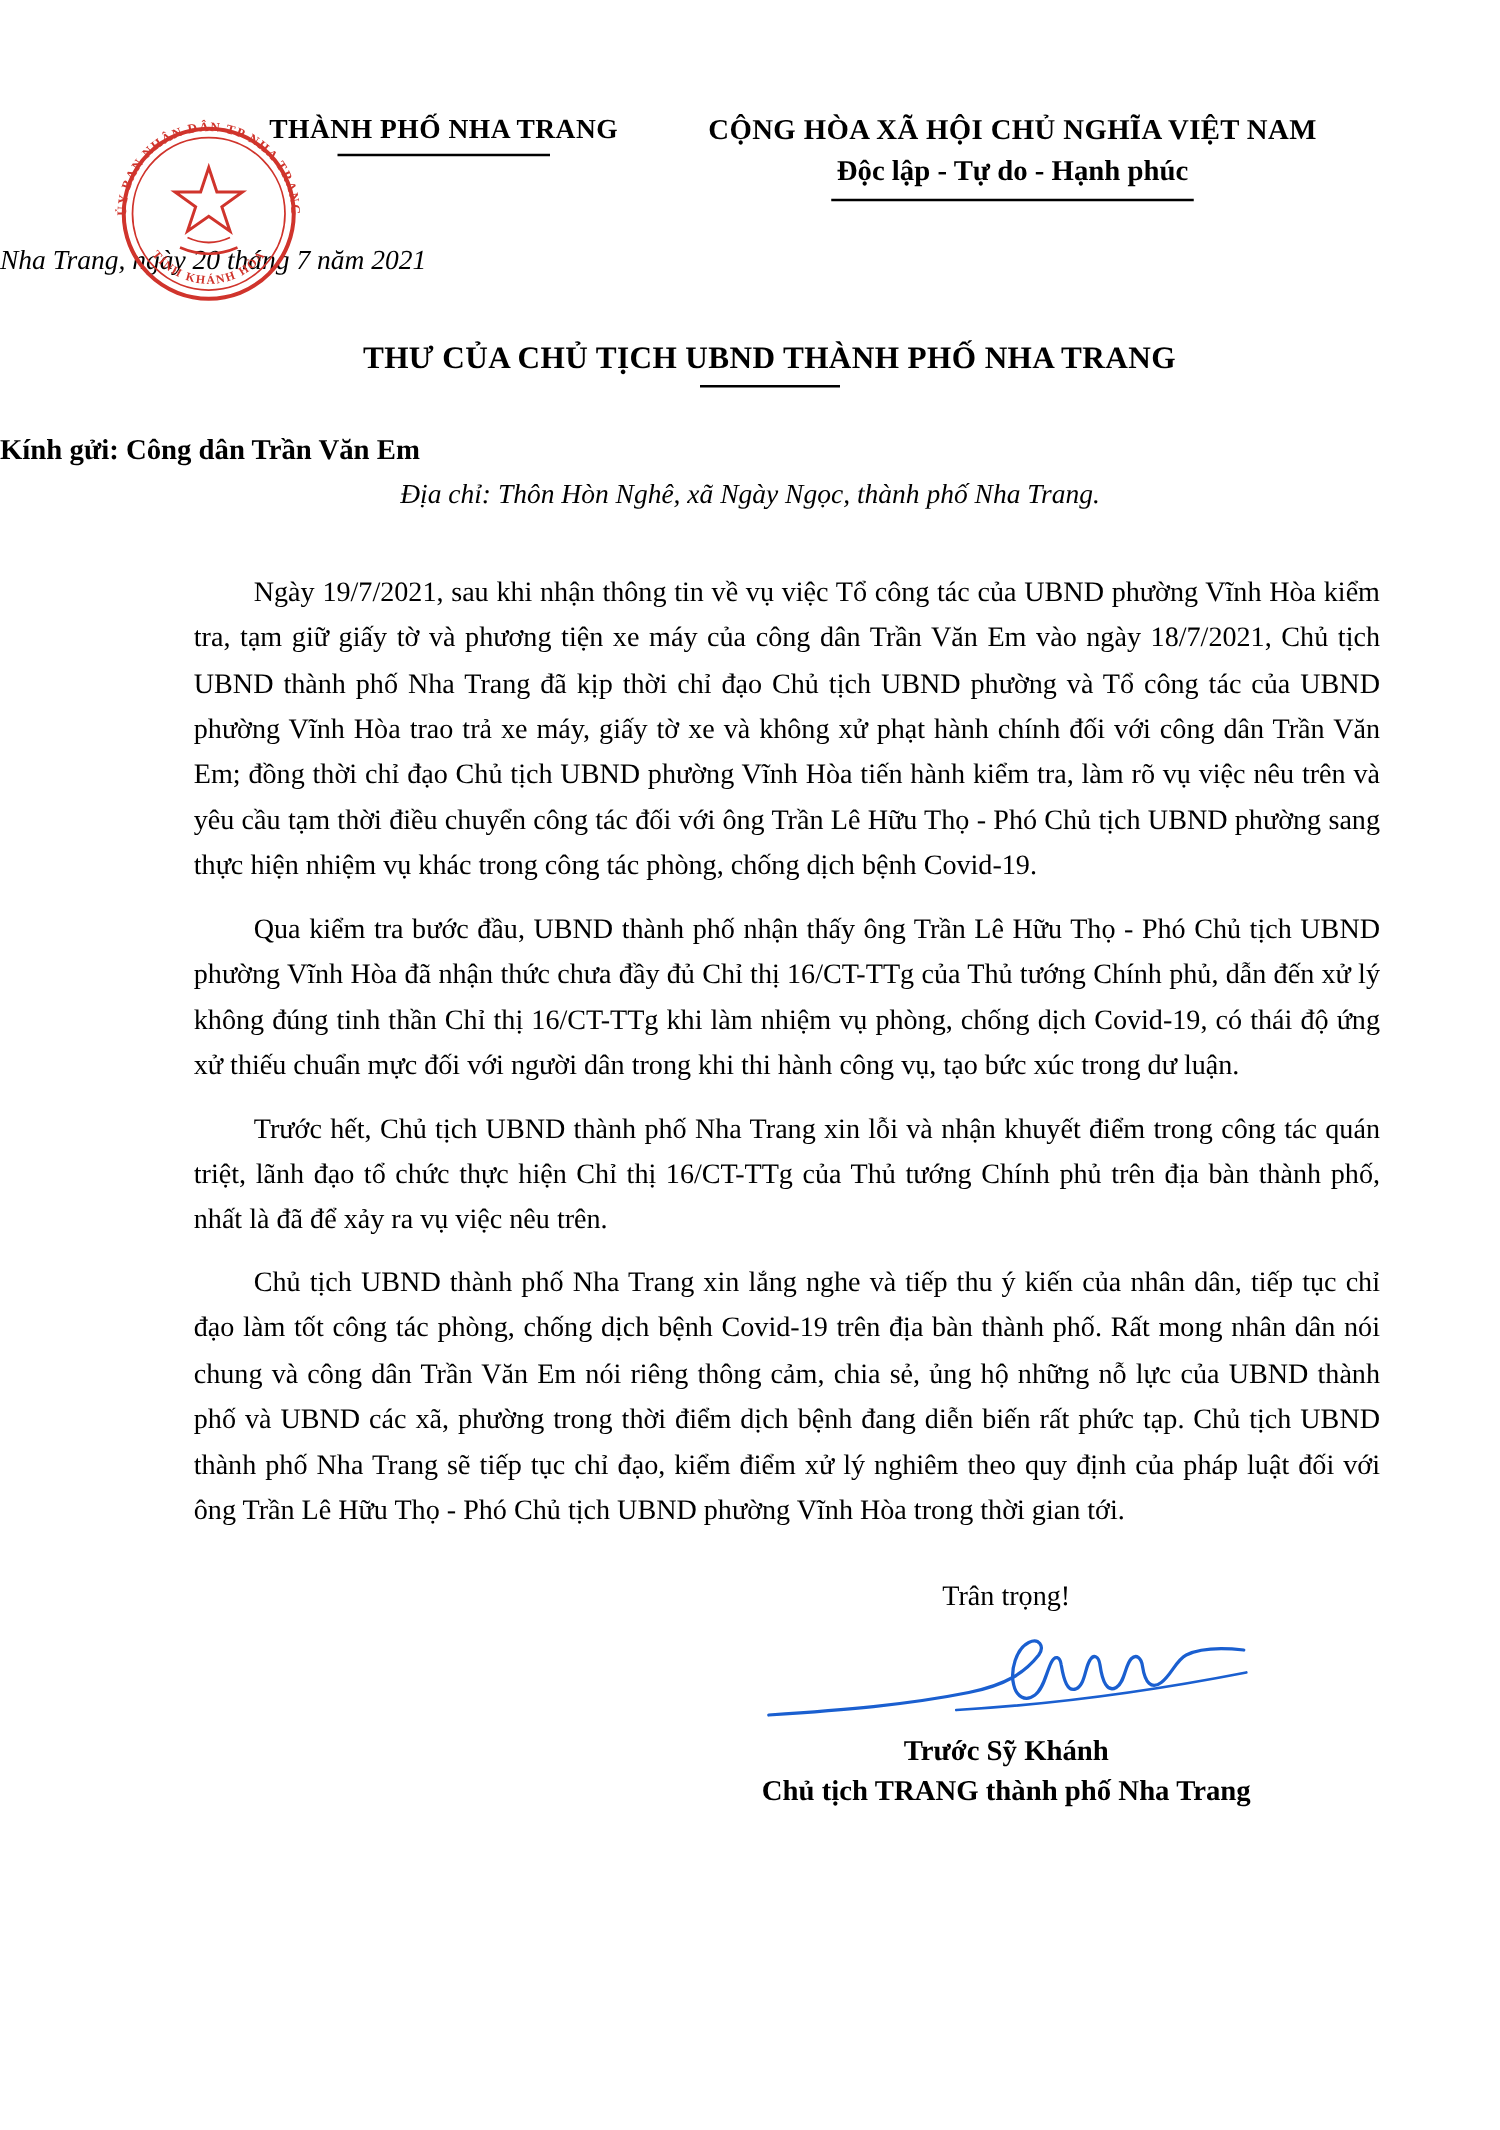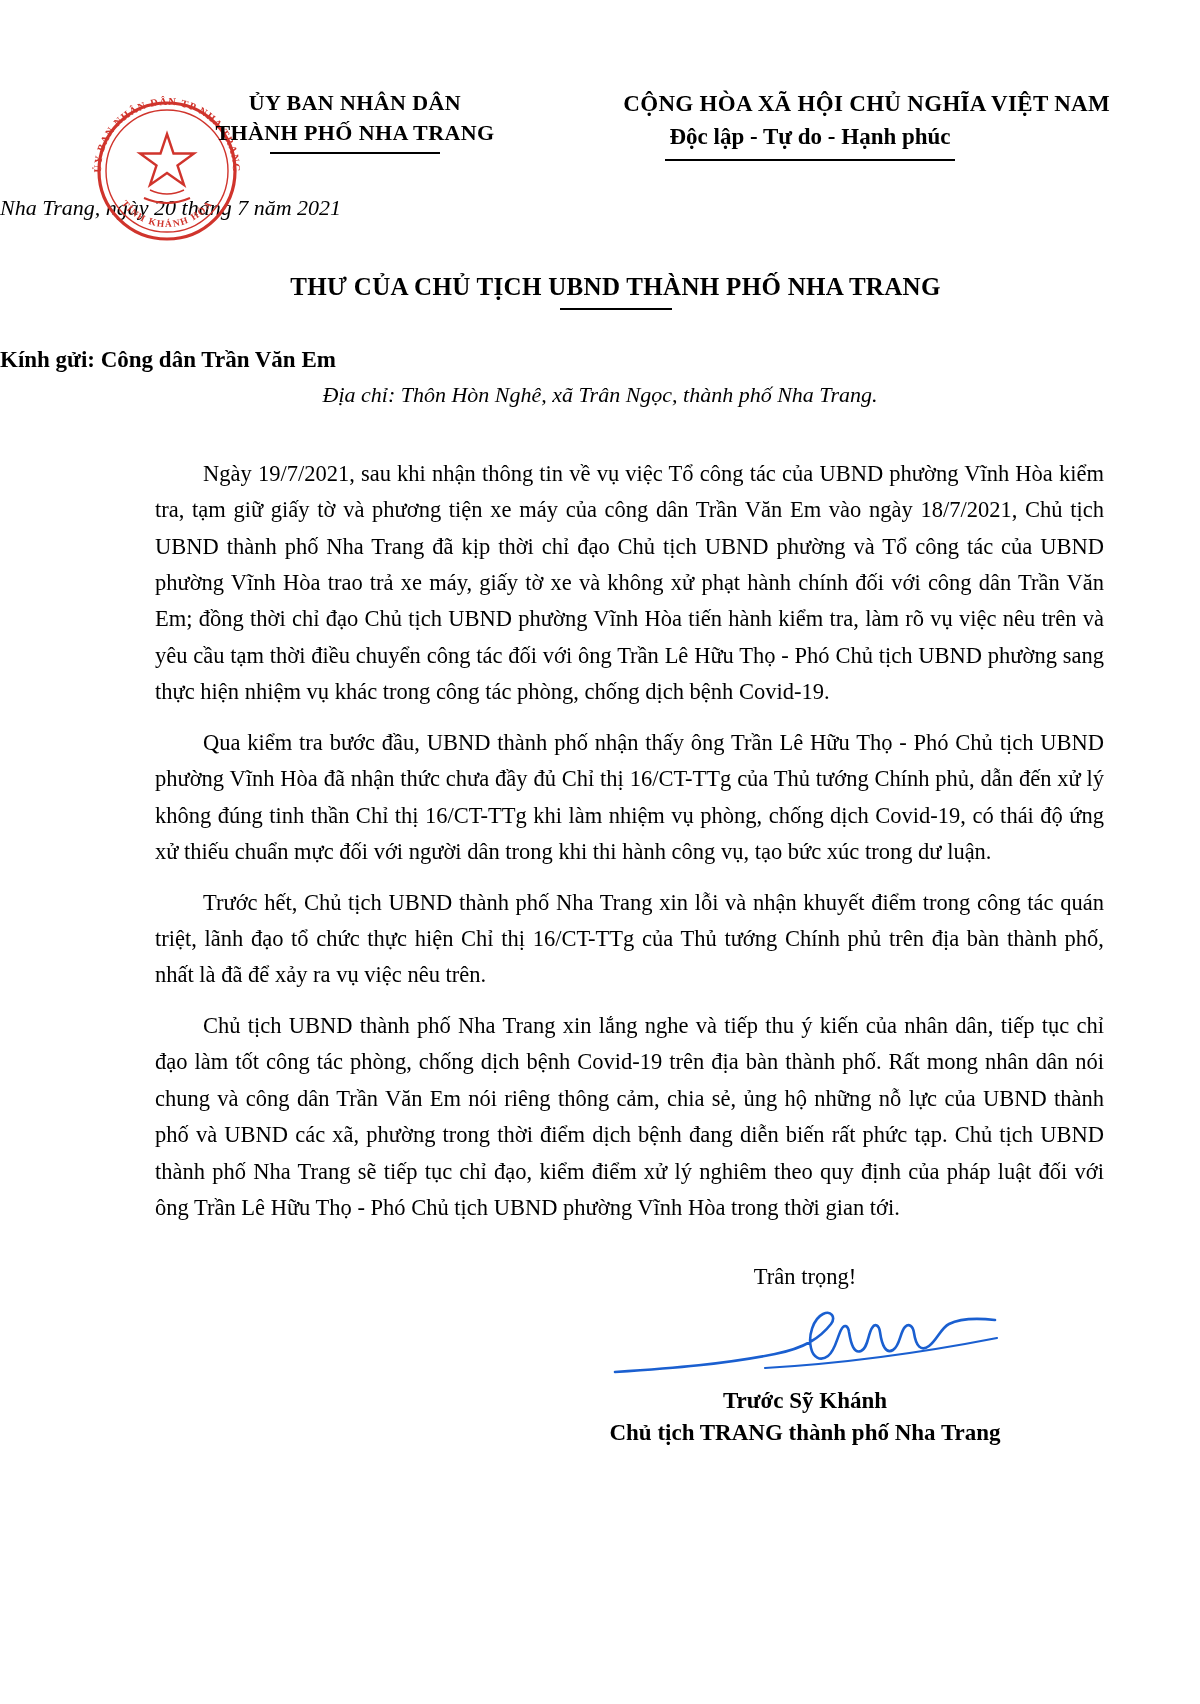--- a/index.html
+++ b/index.html
@@ -52,21 +52,20 @@
     width: 170px;
     height: 2px;
     background: #000;
     margin: 5px auto 0 auto;
   }
   .nation-line1 {
     font-size: 23px;
     font-weight: bold;
     letter-spacing: 0.3px;
     line-height: 1.4;
-    text-align: right;
   }
   .nation-line2 {
     font-size: 23px;
     font-weight: bold;
     line-height: 1.5;
   }
   .nation-underline {
     width: 290px;
     height: 2px;
     background: #000;
@@ -179,40 +178,39 @@
     <text font-family="'Liberation Serif', serif" font-size="10.5" font-weight="bold" fill="#d0342c" letter-spacing="1.1">
       <textPath href="#sealTop" startOffset="50%" text-anchor="middle">ỦY BAN NHÂN DÂN TP NHA TRANG</textPath>
     </text>
     <text font-family="'Liberation Serif', serif" font-size="9.5" font-weight="bold" fill="#d0342c" letter-spacing="1.4">
       <textPath href="#sealBottom" startOffset="50%" text-anchor="middle">TỈNH KHÁNH HÒA</textPath>
     </text>
   </svg>
 
   <div class="header">
     <div class="header-left">
-      <div class="org-line1">ỦY BAN NHÂN DÂN</div>
       <div class="org-line2">THÀNH PHỐ NHA TRANG</div>
       <div class="org-underline"></div>
     </div>
     <div class="header-right">
       <div class="nation-line1">CỘNG HÒA XÃ HỘI CHỦ NGHĨA VIỆT NAM</div>
       <div class="nation-line2">Độc lập - Tự do - Hạnh phúc</div>
       <div class="nation-underline"></div>
     </div>
   </div>
 
   <div class="date-line">Nha Trang, ngày 20 tháng 7 năm 2021</div>
 
   <div class="title-block">
     <div class="doc-title">THƯ CỦA CHỦ TỊCH UBND THÀNH PHỐ NHA TRANG</div>
     <div class="title-underline"></div>
   </div>
 
   <div class="recipient">Kính gửi: Công dân Trần Văn Em</div>
-  <div class="address">Địa chỉ: Thôn Hòn Nghê, xã Trân Ngọc, thành phố Nha Trang.</div>
+  <div class="address">Địa chỉ: Thôn Hòn Nghê, xã Ngày Ngọc, thành phố Nha Trang.</div>
 
   <div class="body-text">
     <p>Ngày 19/7/2021, sau khi nhận thông tin về vụ việc Tổ công tác của UBND phường Vĩnh Hòa kiểm tra, tạm giữ giấy tờ và phương tiện xe máy của công dân Trần Văn Em vào ngày 18/7/2021, Chủ tịch UBND thành phố Nha Trang đã kịp thời chỉ đạo Chủ tịch UBND phường và Tổ công tác của UBND phường Vĩnh Hòa trao trả xe máy, giấy tờ xe và không xử phạt hành chính đối với công dân Trần Văn Em; đồng thời chỉ đạo Chủ tịch UBND phường Vĩnh Hòa tiến hành kiểm tra, làm rõ vụ việc nêu trên và yêu cầu tạm thời điều chuyển công tác đối với ông Trần Lê Hữu Thọ - Phó Chủ tịch UBND phường sang thực hiện nhiệm vụ khác trong công tác phòng, chống dịch bệnh Covid-19.</p>
     <p>Qua kiểm tra bước đầu, UBND thành phố nhận thấy ông Trần Lê Hữu Thọ - Phó Chủ tịch UBND phường Vĩnh Hòa đã nhận thức chưa đầy đủ Chỉ thị 16/CT-TTg của Thủ tướng Chính phủ, dẫn đến xử lý không đúng tinh thần Chỉ thị 16/CT-TTg khi làm nhiệm vụ phòng, chống dịch Covid-19, có thái độ ứng xử thiếu chuẩn mực đối với người dân trong khi thi hành công vụ, tạo bức xúc trong dư luận.</p>
     <p>Trước hết, Chủ tịch UBND thành phố Nha Trang xin lỗi và nhận khuyết điểm trong công tác quán triệt, lãnh đạo tổ chức thực hiện Chỉ thị 16/CT-TTg của Thủ tướng Chính phủ trên địa bàn thành phố, nhất là đã để xảy ra vụ việc nêu trên.</p>
     <p>Chủ tịch UBND thành phố Nha Trang xin lắng nghe và tiếp thu ý kiến của nhân dân, tiếp tục chỉ đạo làm tốt công tác phòng, chống dịch bệnh Covid-19 trên địa bàn thành phố. Rất mong nhân dân nói chung và công dân Trần Văn Em nói riêng thông cảm, chia sẻ, ủng hộ những nỗ lực của UBND thành phố và UBND các xã, phường trong thời điểm dịch bệnh đang diễn biến rất phức tạp. Chủ tịch UBND thành phố Nha Trang sẽ tiếp tục chỉ đạo, kiểm điểm xử lý nghiêm theo quy định của pháp luật đối với ông Trần Lê Hữu Thọ - Phó Chủ tịch UBND phường Vĩnh Hòa trong thời gian tới.</p>
   </div>
 
   <div class="sign-block">
     <div class="regards">Trân trọng!</div>

